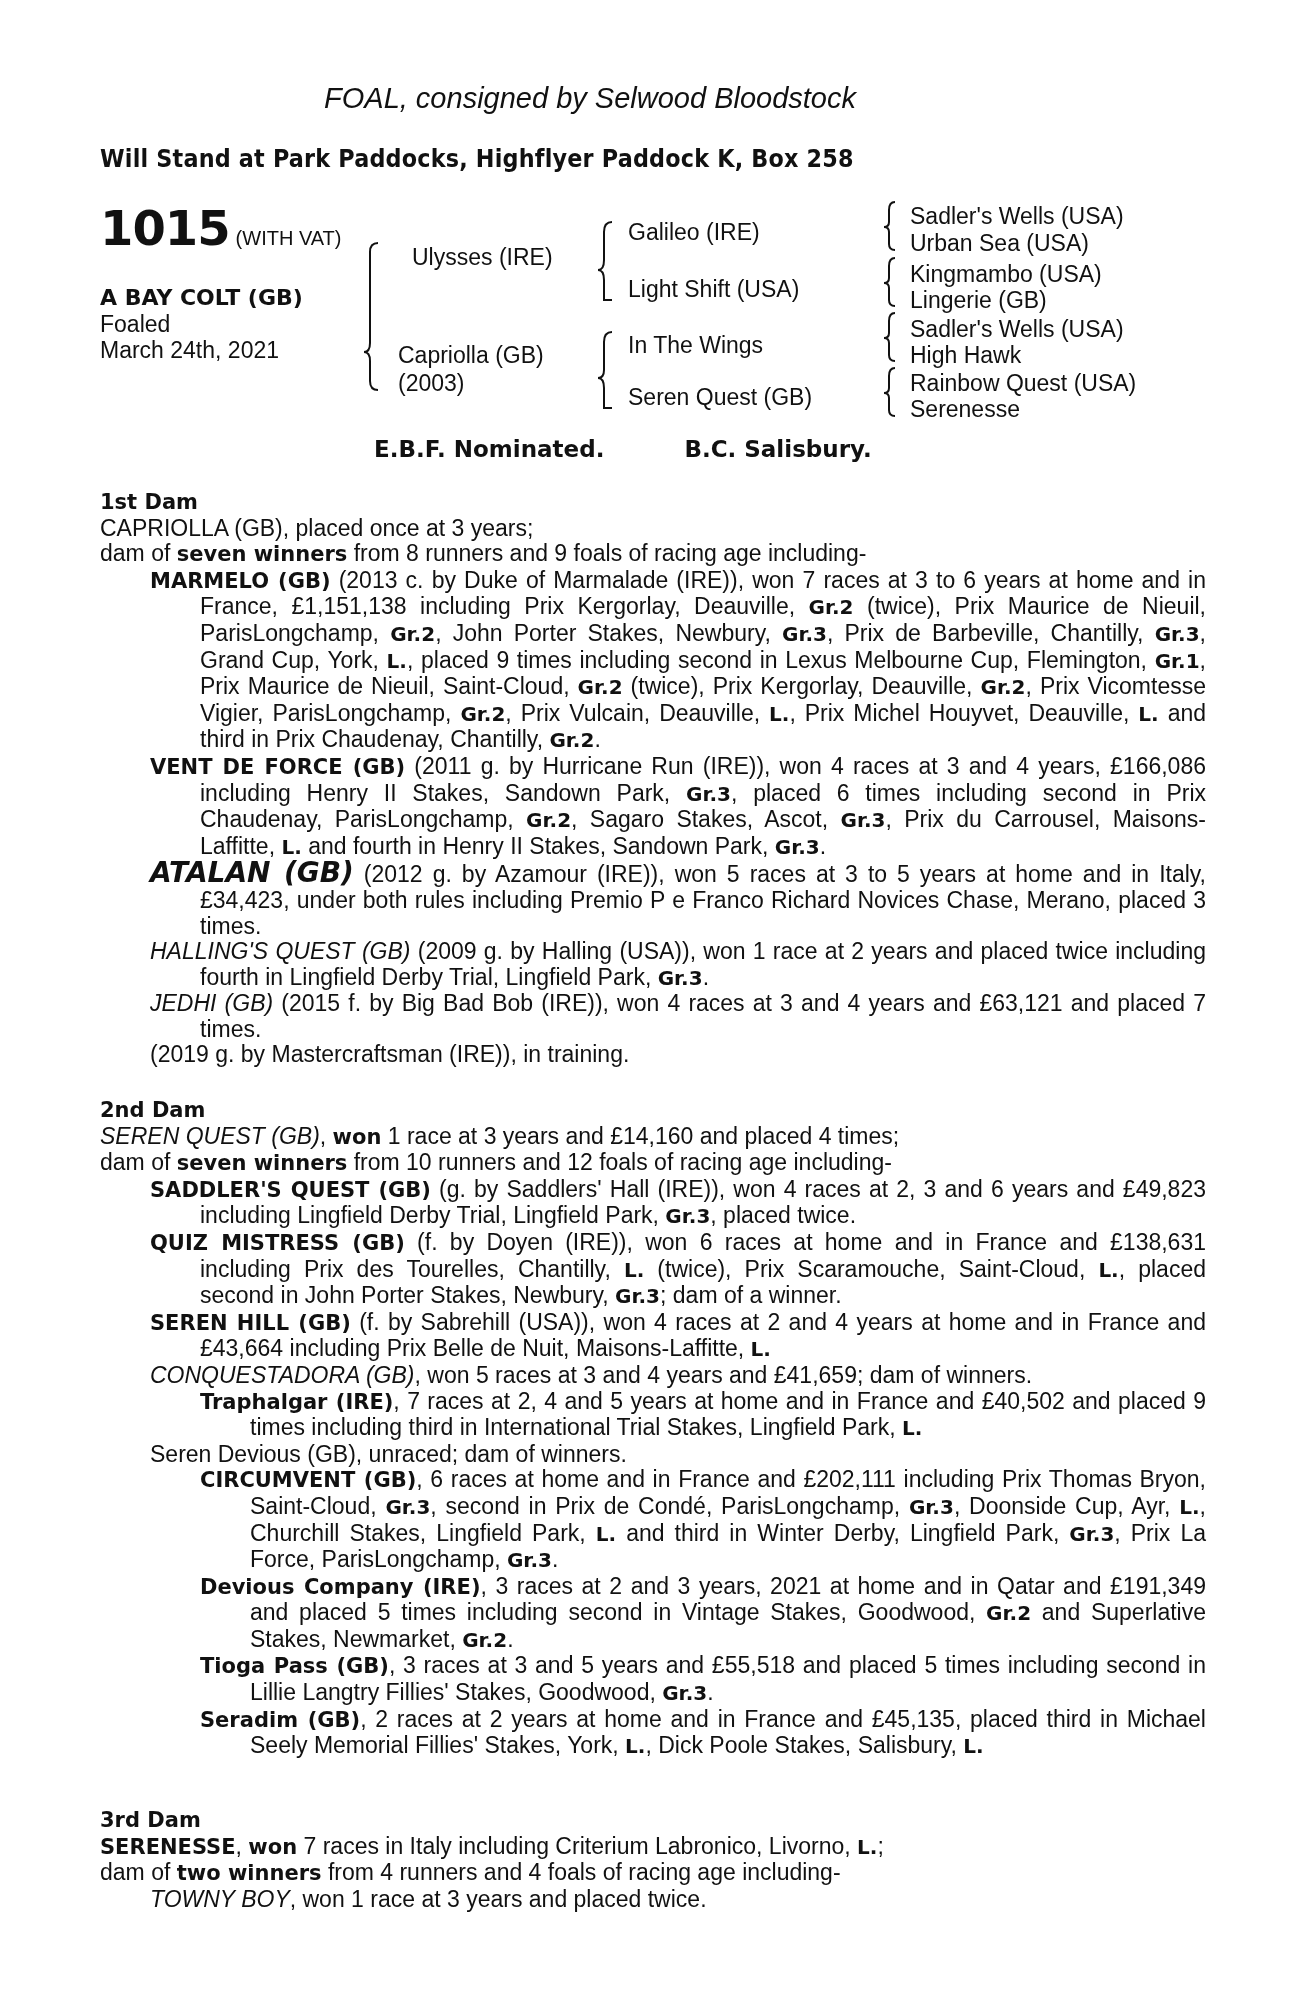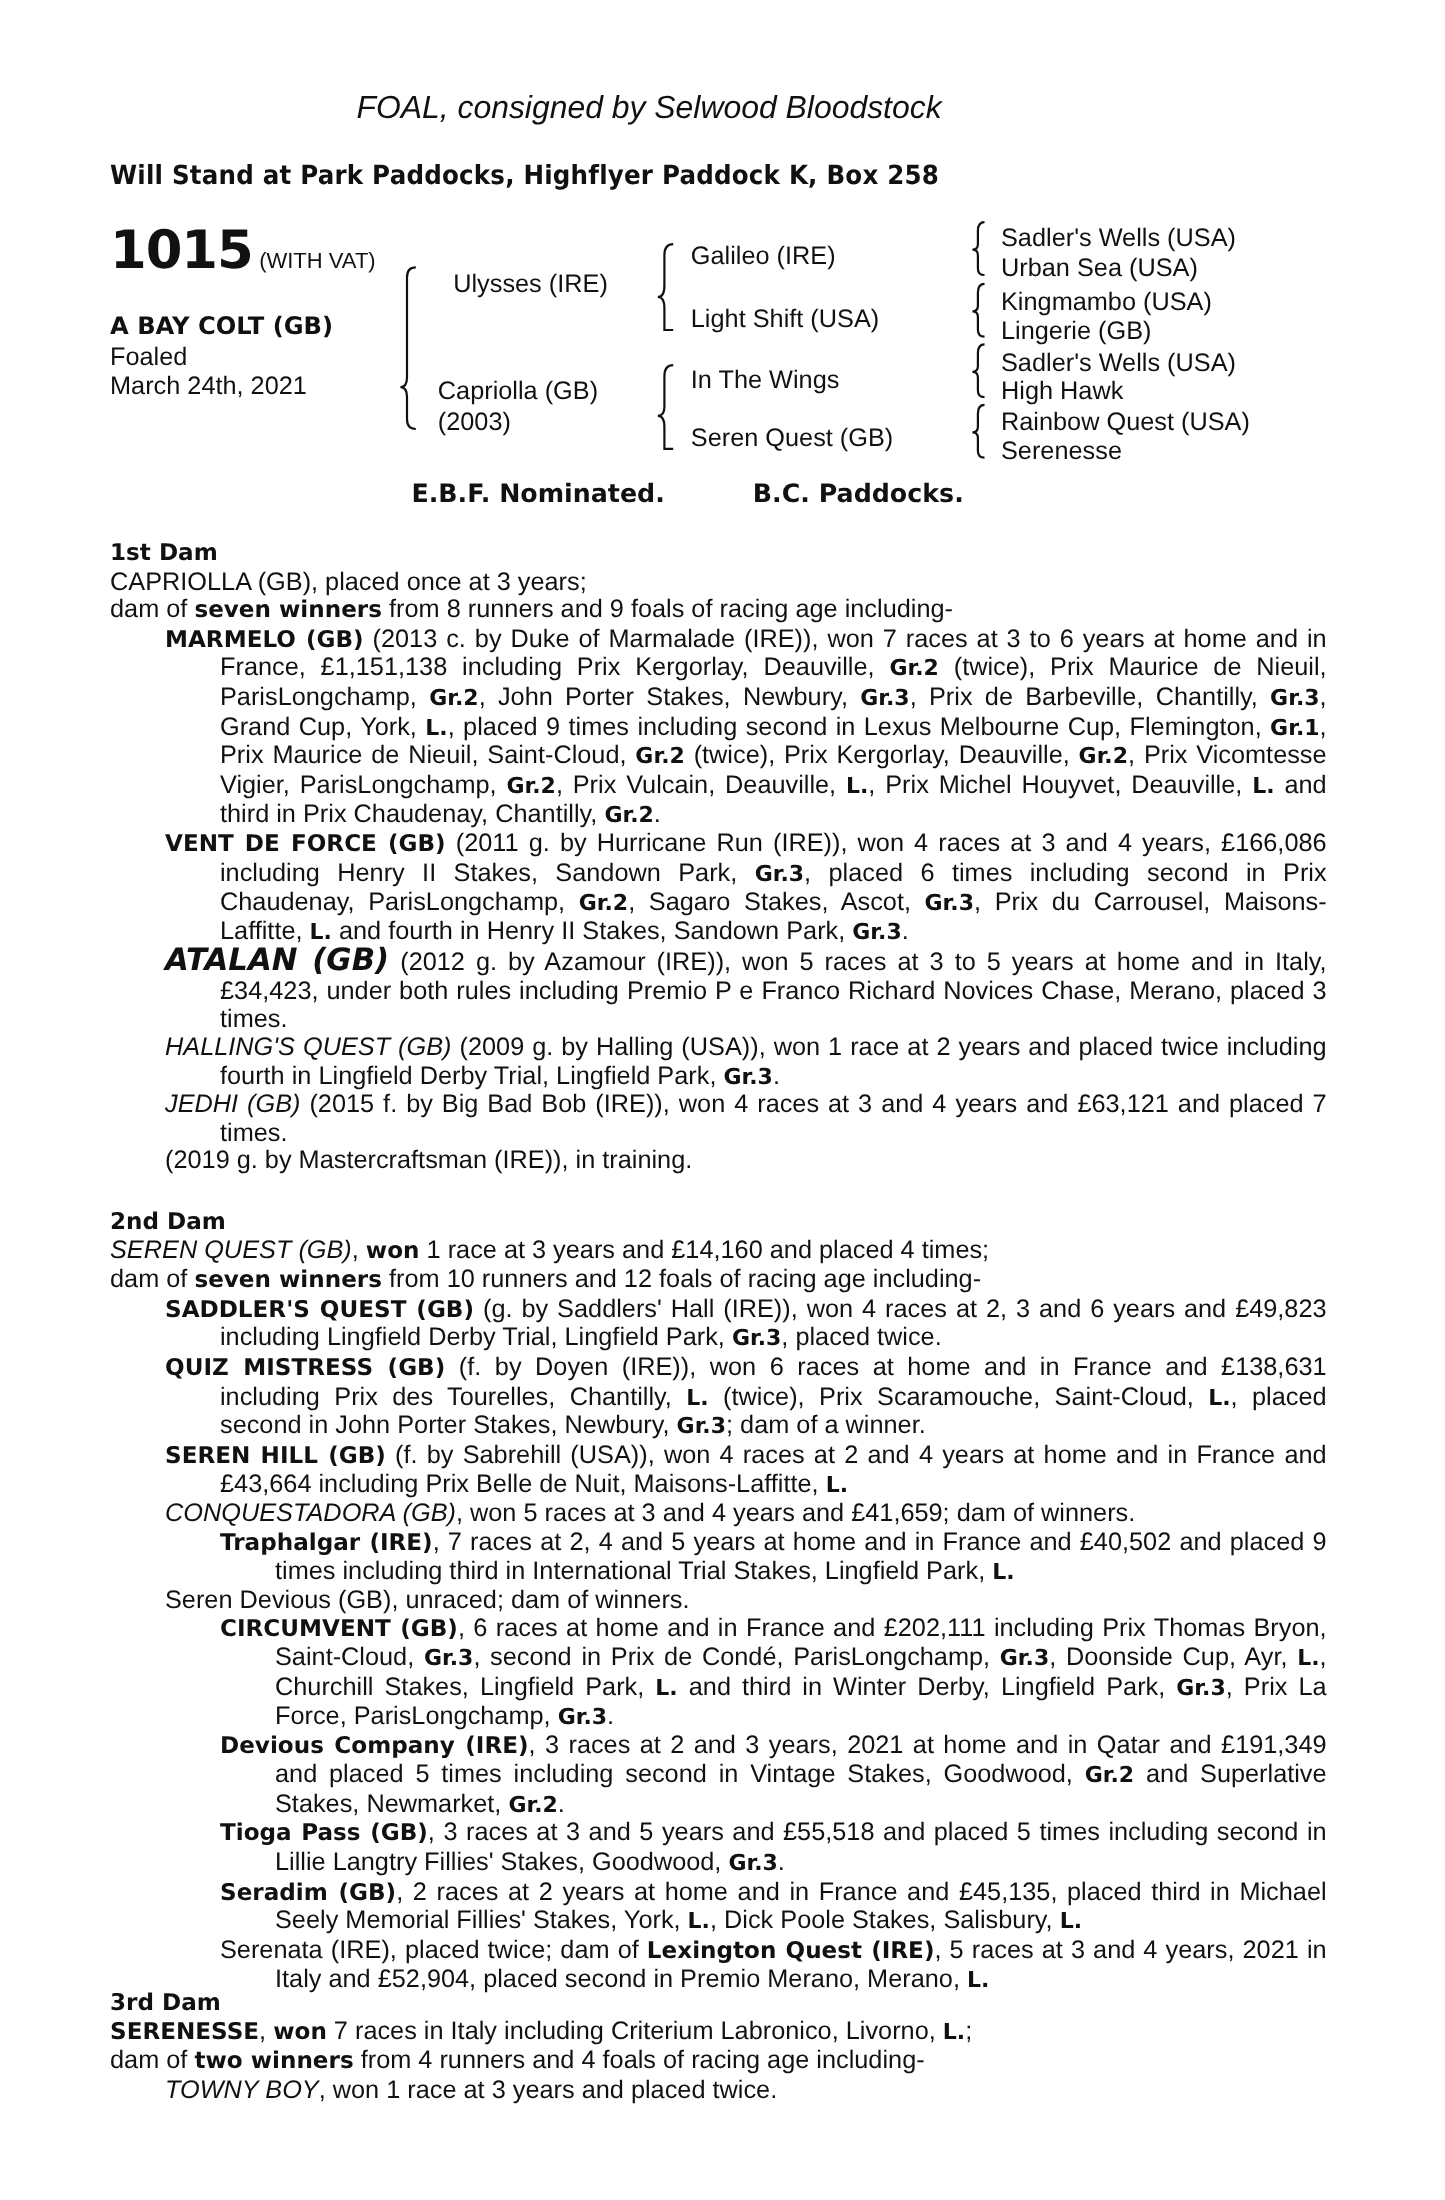--- a/index.html
+++ b/index.html
@@ -66,21 +66,21 @@
 <div class="abs ped" style="top:203px;left:910px">Sadler's Wells (USA)</div>
 <div class="abs ped" style="top:230px;left:910px">Urban Sea (USA)</div>
 <div class="abs ped" style="top:261px;left:910px">Kingmambo (USA)</div>
 <div class="abs ped" style="top:287px;left:910px">Lingerie (GB)</div>
 <div class="abs ped" style="top:316px;left:910px">Sadler's Wells (USA)</div>
 <div class="abs ped" style="top:342px;left:910px">High Hawk</div>
 <div class="abs ped" style="top:370px;left:910px">Rainbow Quest (USA)</div>
 <div class="abs ped" style="top:396px;left:910px">Serenesse</div>
 
 <div class="abs" id="nom">
-  <span>E.B.F. Nominated.</span><span>B.C. Paddocks.</span>
+  <span>E.B.F. Nominated.</span><span>B.C. Salisbury.</span>
 </div>
 
 <div class="text" style="top:490px">
   <div class="h">1st Dam</div>
   <p>CAPRIOLLA (GB), placed once at 3 years;</p>
   <p><span>dam of </span><span class="bb">seven winners</span><span> from 8 runners and 9 foals of racing age including-</span></p>
   <p class="entry l1"><span class="bb">MARMELO (GB)</span><span class="rich"> (2013 c. by Duke of Marmalade (IRE)), won 7 races at 3 to 6 years at home and in France, £1,151,138 including Prix Kergorlay, Deauville, <span class="gr">Gr.2</span> (twice), Prix Maurice de Nieuil, ParisLongchamp, <span class="gr">Gr.2</span>, John Porter Stakes, Newbury, <span class="gr">Gr.3</span>, Prix de Barbeville, Chantilly, <span class="gr">Gr.3</span>, Grand Cup, York, <span class="gr">L.</span>, placed 9 times including second in Lexus Melbourne Cup, Flemington, <span class="gr">Gr.1</span>, Prix Maurice de Nieuil, Saint-Cloud, <span class="gr">Gr.2</span> (twice), Prix Kergorlay, Deauville, <span class="gr">Gr.2</span>, Prix Vicomtesse Vigier, ParisLongchamp, <span class="gr">Gr.2</span>, Prix Vulcain, Deauville, <span class="gr">L.</span>, Prix Michel Houyvet, Deauville, <span class="gr">L.</span> and third in Prix Chaudenay, Chantilly, <span class="gr">Gr.2</span>.</span></p>
   <p class="entry l1"><span class="bb">VENT DE FORCE (GB)</span><span class="rich"> (2011 g. by Hurricane Run (IRE)), won 4 races at 3 and 4 years, £166,086 including Henry II Stakes, Sandown Park, <span class="gr">Gr.3</span>, placed 6 times including second in Prix Chaudenay, ParisLongchamp, <span class="gr">Gr.2</span>, Sagaro Stakes, Ascot, <span class="gr">Gr.3</span>, Prix du Carrousel, Maisons-Laffitte, <span class="gr">L.</span> and fourth in Henry II Stakes, Sandown Park, <span class="gr">Gr.3</span>.</span></p>
   <p class="entry l1"><span class="bi">ATALAN (GB)</span><span class="rich"> (2012 g. by Azamour (IRE)), won 5 races at 3 to 5 years at home and in Italy, £34,423, under both rules including Premio P e Franco Richard Novices Chase, Merano, placed 3 times.</span></p>
   <p class="entry l1"><span class="i">HALLING'S QUEST (GB)</span><span class="rich"> (2009 g. by Halling (USA)), won 1 race at 2 years and placed twice including fourth in Lingfield Derby Trial, Lingfield Park, <span class="gr">Gr.3</span>.</span></p>
@@ -95,21 +95,20 @@
   <p class="entry l1"><span class="bb">SADDLER'S QUEST (GB)</span><span class="rich"> (g. by Saddlers' Hall (IRE)), won 4 races at 2, 3 and 6 years and £49,823 including Lingfield Derby Trial, Lingfield Park, <span class="gr">Gr.3</span>, placed twice.</span></p>
   <p class="entry l1"><span class="bb">QUIZ MISTRESS (GB)</span><span class="rich"> (f. by Doyen (IRE)), won 6 races at home and in France and £138,631 including Prix des Tourelles, Chantilly, <span class="gr">L.</span> (twice), Prix Scaramouche, Saint-Cloud, <span class="gr">L.</span>, placed second in John Porter Stakes, Newbury, <span class="gr">Gr.3</span>; dam of a winner.</span></p>
   <p class="entry l1"><span class="bb">SEREN HILL (GB)</span><span class="rich"> (f. by Sabrehill (USA)), won 4 races at 2 and 4 years at home and in France and £43,664 including Prix Belle de Nuit, Maisons-Laffitte, <span class="gr">L.</span></span></p>
   <p class="entry l1"><span class="i">CONQUESTADORA (GB)</span><span class="rich">, won 5 races at 3 and 4 years and £41,659; dam of winners.</span></p>
   <p class="entry l2"><span class="bb">Traphalgar (IRE)</span><span class="rich">, 7 races at 2, 4 and 5 years at home and in France and £40,502 and placed 9 times including third in International Trial Stakes, Lingfield Park, <span class="gr">L.</span></span></p>
   <p class="entry l1"><span>Seren Devious (GB)</span><span class="rich">, unraced; dam of winners.</span></p>
   <p class="entry l2"><span class="bb">CIRCUMVENT (GB)</span><span class="rich">, 6 races at home and in France and £202,111 including Prix Thomas Bryon, Saint-Cloud, <span class="gr">Gr.3</span>, second in Prix de Condé, ParisLongchamp, <span class="gr">Gr.3</span>, Doonside Cup, Ayr, <span class="gr">L.</span>, Churchill Stakes, Lingfield Park, <span class="gr">L.</span> and third in Winter Derby, Lingfield Park, <span class="gr">Gr.3</span>, Prix La Force, ParisLongchamp, <span class="gr">Gr.3</span>.</span></p>
   <p class="entry l2"><span class="bb">Devious Company (IRE)</span><span class="rich">, 3 races at 2 and 3 years, 2021 at home and in Qatar and £191,349 and placed 5 times including second in Vintage Stakes, Goodwood, <span class="gr">Gr.2</span> and Superlative Stakes, Newmarket, <span class="gr">Gr.2</span>.</span></p>
   <p class="entry l2"><span class="bb">Tioga Pass (GB)</span><span class="rich">, 3 races at 3 and 5 years and £55,518 and placed 5 times including second in Lillie Langtry Fillies' Stakes, Goodwood, <span class="gr">Gr.3</span>.</span></p>
   <p class="entry l2"><span class="bb">Seradim (GB)</span><span class="rich">, 2 races at 2 years at home and in France and £45,135, placed third in Michael Seely Memorial Fillies' Stakes, York, <span class="gr">L.</span>, Dick Poole Stakes, Salisbury, <span class="gr">L.</span></span></p>
-  <p class="entry l2"><span>Serenata (IRE)</span><span class="rich">, placed twice; dam of </span><span class="bb">Lexington Quest (IRE)</span><span class="rich">, 5 races at 3 and 4 years, 2021 in Italy and £52,904, placed second in Premio Merano, Merano, <span class="gr">L.</span></span></p>
 </div>
 
 <div class="text" style="top:1808px">
   <div class="h">3rd Dam</div>
   <p><span class="bb">SERENESSE</span>, <span class="bb">won</span><span class="rich"> 7 races in Italy including Criterium Labronico, Livorno, <span class="gr">L.</span>;</span></p>
   <p><span>dam of </span><span class="bb">two winners</span><span> from 4 runners and 4 foals of racing age including-</span></p>
   <p class="entry l1"><span class="i">TOWNY BOY</span><span class="rich">, won 1 race at 3 years and placed twice.</span></p>
 </div>
 
 </body></html>

